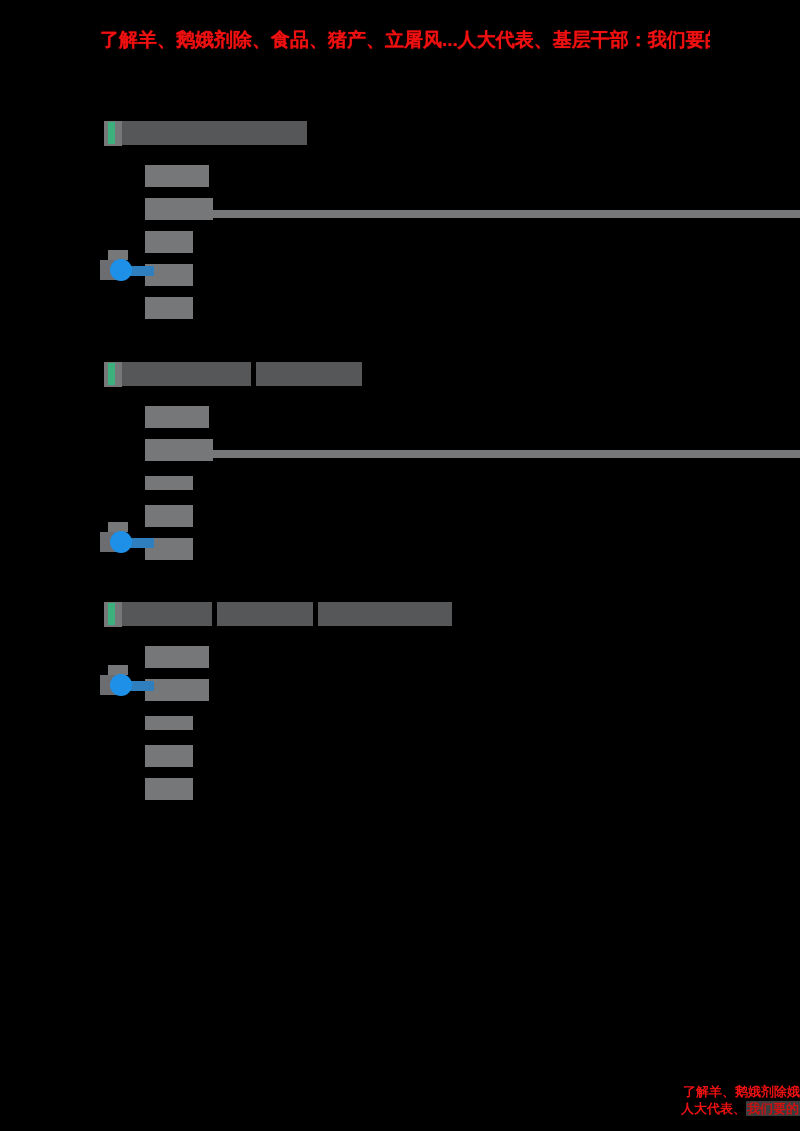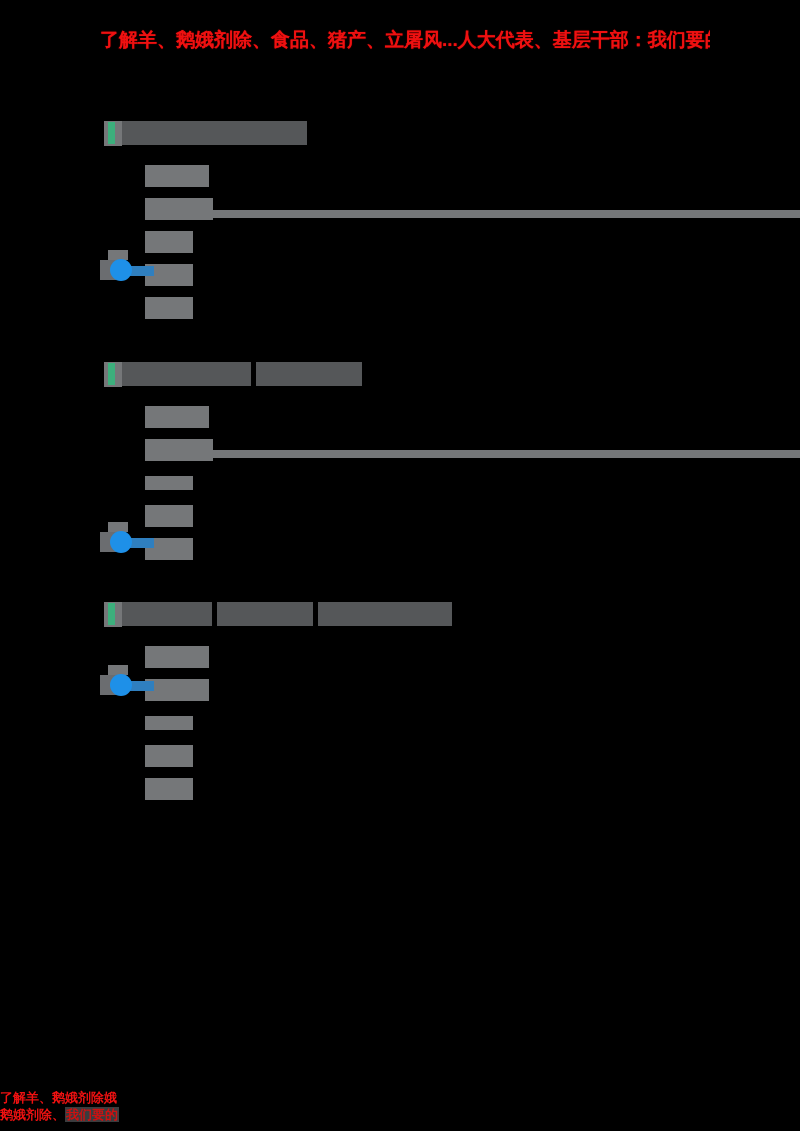--- a/index.html
+++ b/index.html
@@ -168,22 +168,22 @@
     width: 16px;
     height: 20px;
     background: #6b6d70;
   }
 
   
   .footer {
     position: absolute;
     left: 0;
     right: 0;
-    bottom: 8px;
-    text-align: left;
+    bottom: 14px;
+    text-align: right;
   }
   .footer-line {
     color: #ee1111;
     font-size: 13px;
     font-weight: 700;
     line-height: 17px;
     white-space: nowrap;
     letter-spacing: 0px;
   }
   .footer-line .dark-seg {
@@ -296,17 +296,17 @@
         <div class="pad"></div>
         <div class="tab"></div>
         <div class="tail"></div>
         <div class="dot"></div>
       </div>
     </div>
 
   <div class="footer">
     <div class="footer-line">了解羊、鹅娥剂除娥</div>
     <div class="footer-line">
-      <span>鹅娥剂除、</span><span class="dark-seg">我们要的</span>
+      <span>人大代表、</span><span class="dark-seg">我们要的</span>
     </div>
   </div>
 
 </div>
 
 </body></html>

